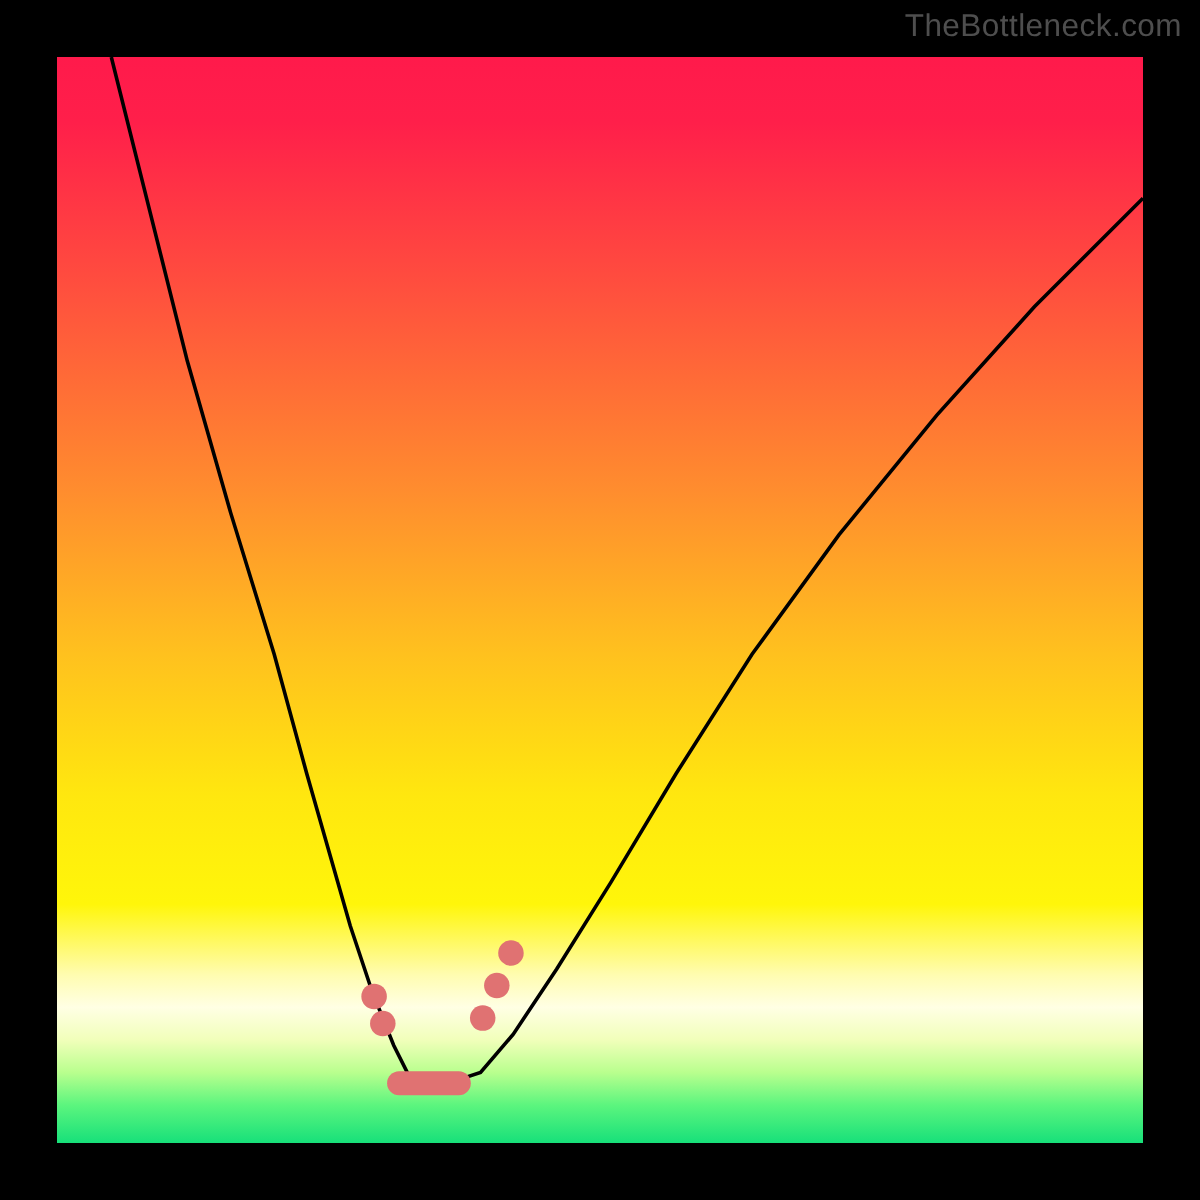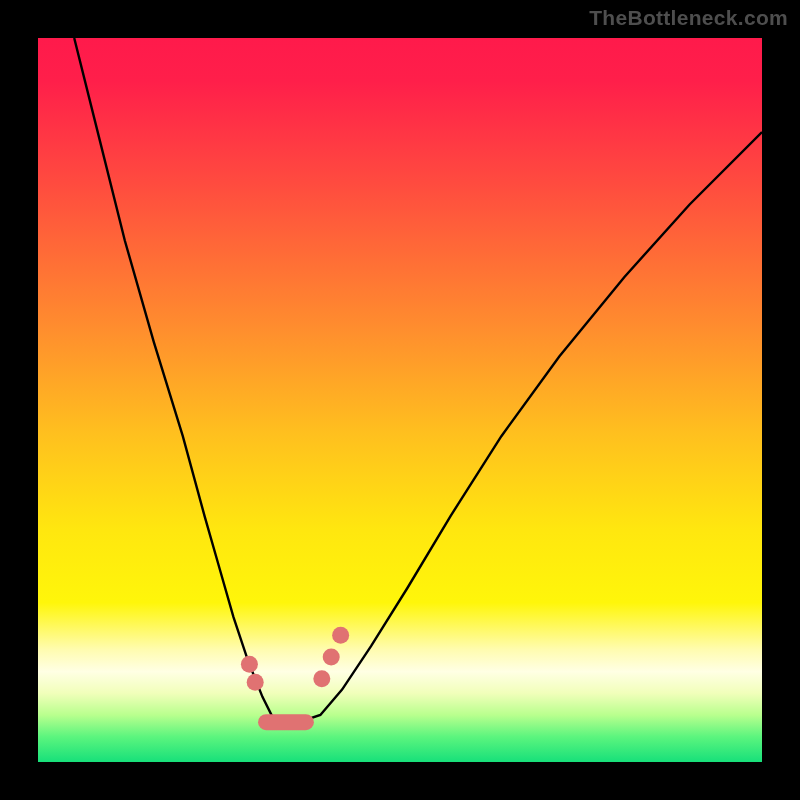--- a/index.html
+++ b/index.html
@@ -26,21 +26,21 @@
     width: 724px;
     height: 724px;
     overflow: hidden;
   }
   .watermark {
     position: absolute;
     top: 6px;
     right: 12px;
     color: #4e4e4e;
     font-size: 21px;
-    font-weight: 700;
+    font-weight: 400;
     letter-spacing: 0.3px;
   }
   svg {
     display: block;
   }
 </style>
 </head>
 <body>
 
 <div class="frame">

